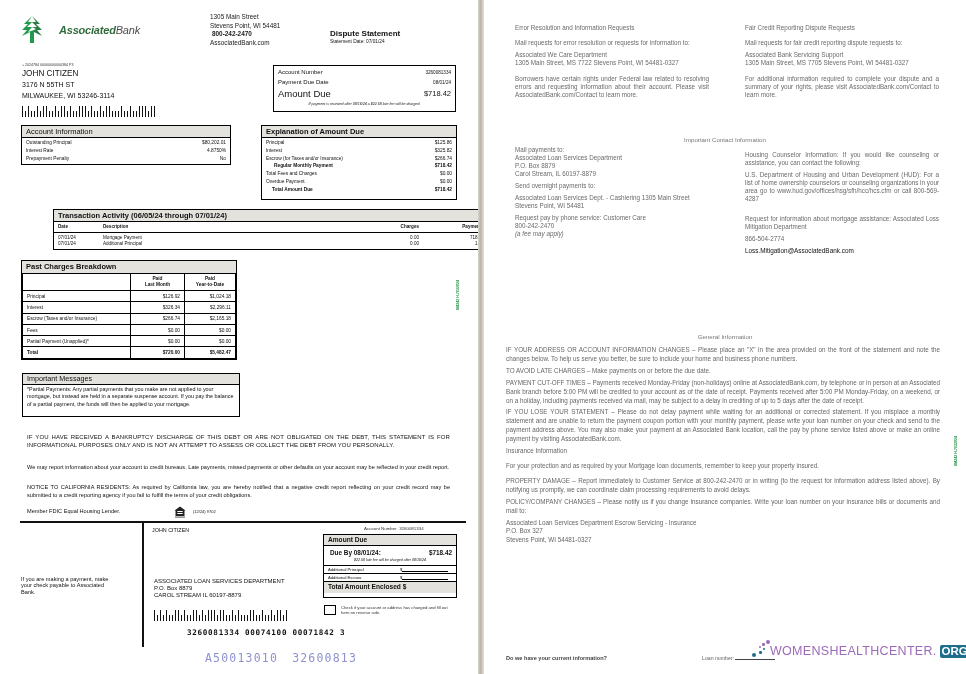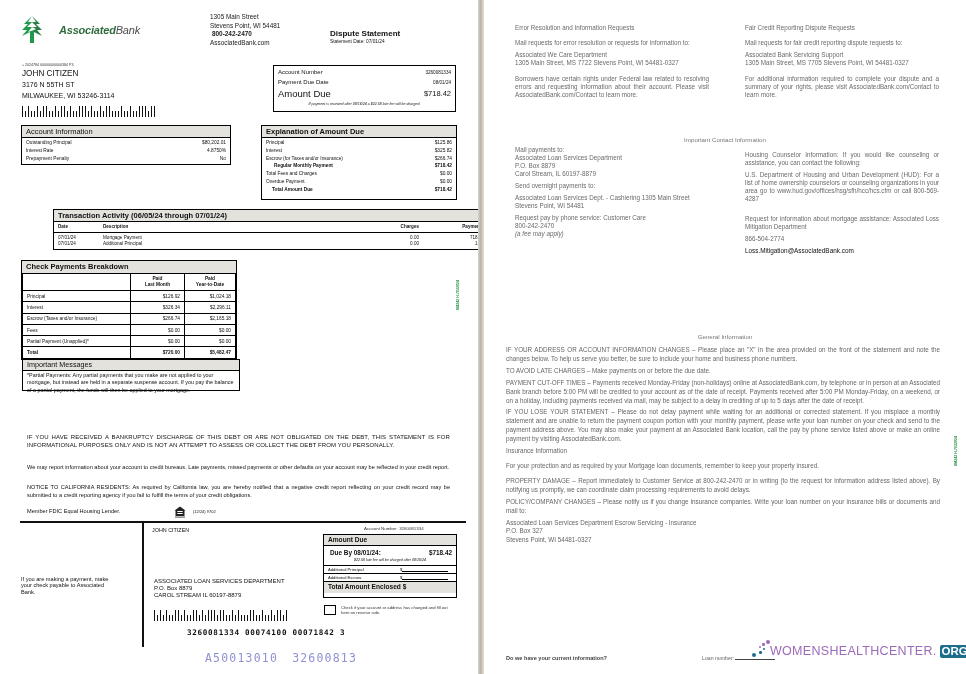--- a/index.html
+++ b/index.html
@@ -61,21 +61,21 @@
   .txn tbody tr:first-child td { padding-top: 2px; }
 
   .past { left: 21px; top: 260px; width: 216px; }
   .past table { width: 100%; border-collapse: collapse; font-size: 4.8px; }
   .past td, .past th { border: 1px solid #000; padding: 0 4px; height: 11.3px; }
   .past th { font-weight: bold; text-align: center; height: 17px; line-height: 6.5px; }
   .past td.r { text-align: right; }
   .past tr.tot td { font-weight: bold; }
   .past .c1 { width: 108px; } .past .c2 { width: 54px; }
 
-  .msgs { left: 22px; top: 359px; width: 218px; height: 32px; }
+  .msgs { left: 22px; top: 373px; width: 218px; height: 44px; }
   .msgs .box-head { font-size: 7.2px; height: 11px; padding-top: 0; }
   .msgs .body { font-size: 5.4px; line-height: 7.3px; padding: 1px 4px; }
 
   .legal { left: 27px; width: 423px; font-size: 5.6px; line-height: 8.4px; text-align: justify; }
   .legal.caps { top: 433px; font-size: 6px; letter-spacing: 0.1px; }
   .legal.l2 { top: 463px; }
   .legal.l3 { top: 483px; }
   .fdic { left: 27px; top: 508px; font-size: 5.6px; }
   .eho { left: 174px; top: 506px; width: 12px; height: 12px; }
   .form-no { left: 193px; top: 509px; font-size: 4px; }
@@ -300,21 +300,21 @@
             <td>07/01/24</td>
             <td>Additional Principal</td>
             <td class="r">0.00</td>
             <td class="r">1.58</td>
           </tr>
       </tbody>
     </table>
   </div>
 
   <div class="abs box past">
-    <div class="box-head bold" style="border-bottom:0">Check Payments Breakdown</div>
+    <div class="box-head bold" style="border-bottom:0">Past Charges Breakdown</div>
     <table>
       <tbody>
           <tr>
         <th class="c1"></th>
         <th class="c2">
               <div>Paid</div>
               <div>Last Month</div>
             </th>
         <th>
               <div>Paid</div>

